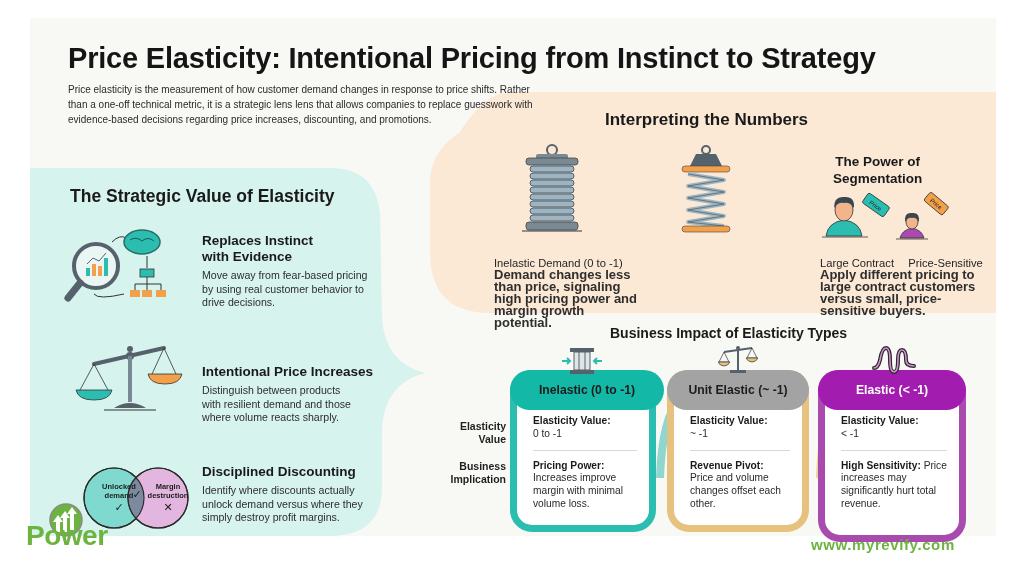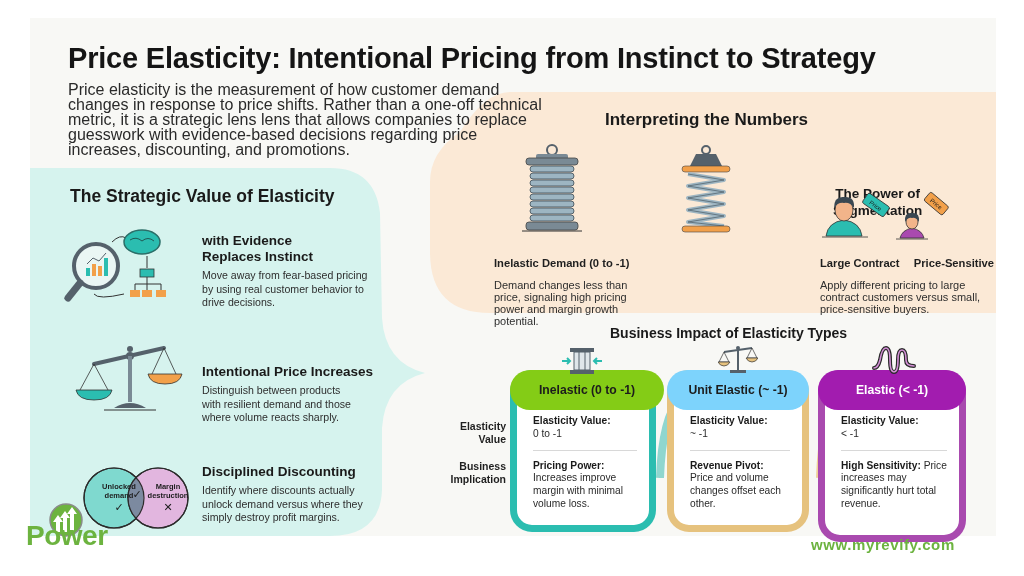--- a/index.html
+++ b/index.html
@@ -1,33 +1,33 @@
 <!DOCTYPE html>
 <html><head>
 <meta charset="utf-8">
 <style>
   * { box-sizing: border-box; margin: 0; padding: 0; }
   html, body { width: 1024px; height: 576px; background: #ffffff; overflow: hidden; font-family: "Liberation Sans", "DejaVu Sans", sans-serif; color: #1c1c1c; }
   .canvas { position: absolute; left: 30px; top: 18px; width: 966px; height: 518px; background: #f8f8f5; }
   .abs { position: absolute; }
   .title { left: 38px; top: 24px; font-size: 29px; font-weight: 700; color: #151515; letter-spacing: -0.2px; white-space: nowrap; }
-  .intro { left: 38px; top: 64px; width: 480px; font-size: 16px; line-height: 15px; color: #2a2a2a; }
+  .intro { left: 38px; top: 64px; width: 480px; font-size: 10px; line-height: 15px; color: #2a2a2a; }
 
   .mint-panel { left: 0; top: 150px; width: 395px; height: 368px; }
   .peach-panel { left: 400px; top: 74px; width: 566px; height: 221px; }
 
   .h2 { font-weight: 700; color: #1a1a1a; }
   .left-h2 { left: 40px; top: 168px; font-size: 17.5px; }
   .item-title { font-size: 13.5px; font-weight: 700; color: #1a1a1a; line-height: 16px; }
   .item-desc { font-size: 10.6px; line-height: 13.5px; color: #2e2e2e; margin-top: 4px; }
 
   .peach-h2 { left: 575px; top: 92px; font-size: 17px; }
-  .seg-h2 { left: 803px; top: 135px; font-size: 13.5px; text-align: center; line-height: 17px; margin-top: 32px; }
-  .demand-title { font-size: 11.2px; font-weight: 700; color: #1f1f1f; white-space: nowrap; }
-  .demand-desc { font-size: 11px; line-height: 12px; color: #2e2e2e; margin-top: 10px; }
+  .seg-h2 { left: 803px; top: 135px; font-size: 13.5px; text-align: center; line-height: 17px; }
+  .demand-title { font-size: 11.2px; font-weight: 400; color: #1f1f1f; white-space: nowrap; }
+  .demand-desc { font-size: 13px; line-height: 12px; color: #2e2e2e; margin-top: 0; font-weight: bold; }
 
   .impact-h2 { left: 580px; top: 307px; font-size: 14px; }
   .row-label { font-size: 10.5px; font-weight: 700; text-align: right; line-height: 13px; color: #1f1f1f; width: 60px; }
 
   .card { position: absolute; border-radius: 22px; background: #ffffff; }
   .card-head { position: absolute; height: 40px; border-radius: 20px; display: flex; align-items: center; justify-content: center; font-size: 12.2px; font-weight: 700; }
   .card-body { position: absolute; left: 16px; right: 12px; top: 46px; font-size: 10.2px; line-height: 12.8px; color: #2a2a2a; }
   .card-body b { font-weight: 700; color: #1a1a1a; }
   .card-divider { height: 1px; background: #d8d8d8; margin: 9px 0 9px 0; }
 
@@ -70,22 +70,22 @@
     <line x1="71" y1="56" x2="71" y2="62" stroke="#333" stroke-width="1"></line>
     <line x1="83" y1="56" x2="83" y2="62" stroke="#333" stroke-width="1"></line>
     <line x1="97" y1="56" x2="97" y2="62" stroke="#333" stroke-width="1"></line>
     <rect x="66" y="62" width="10" height="7" fill="#f2a04a"></rect>
     <rect x="78" y="62" width="10" height="7" fill="#f2a04a"></rect>
     <rect x="92" y="62" width="10" height="7" fill="#f2a04a"></rect>
     <path d="M30 66 Q34 72 60 66" fill="none" stroke="#333" stroke-width="1"></path>
   </svg>
   <div class="abs" style="left:172px;top:215px;width:170px">
     <div class="item-title">
+      <div>Replaces Instinct</div>
       <div>with Evidence</div>
-      <div>Replaces Instinct</div>
     </div>
     <div class="item-desc">Move away from fear-based pricing by using real customer behavior to drive decisions.</div>
   </div>
 
   <svg class="abs" style="left:44px;top:326px" width="112" height="70" viewBox="0 0 112 70">
     <line x1="20" y1="20" x2="90" y2="4" stroke="#55616b" stroke-width="4" stroke-linecap="round"></line>
     <circle cx="56" cy="12" r="4" fill="#55616b"></circle>
     <circle cx="56" cy="5" r="3" fill="#55616b"></circle>
     <rect x="54" y="12" width="4" height="46" fill="#7a8a95"></rect>
     <path d="M40 64 Q56 54 72 64 Z" fill="#55616b"></path>
@@ -201,41 +201,41 @@
     <div>Business</div>
     <div>Implication</div>
   </div>
 
   <svg class="abs" style="left:610px;top:360px" width="230" height="100" viewBox="0 0 230 100">
     <path d="M20 100 Q22 40 40 20" fill="none" stroke="#8fd6cf" stroke-width="8"></path>
     <path d="M180 100 Q182 40 198 20" fill="none" stroke="#f0cf98" stroke-width="8"></path>
   </svg>
 
   <div class="card" style="left:480px;top:352px;width:146px;height:162px;border:7px solid #2bbdb0">
-    <div class="card-head" style="left:-7px;top:-7px;width:154px;background:#84cc16;color:#1c1c1c">Inelastic (0 to -1)</div>
+    <div class="card-head" style="left:-7px;top:-7px;width:154px;background:#14b8a6;color:#1c1c1c">Inelastic (0 to -1)</div>
     <div class="card-body" style="top:38px">
       <div><b>Elasticity Value:</b></div>
       <div>0 to -1</div>
       <div class="card-divider"></div>
       <div><b>Pricing Power:</b></div>
       <div>Increases improve margin with minimal volume loss.</div>
     </div>
   </div>
   <svg class="abs" style="left:530px;top:328px" width="44" height="30" viewBox="0 0 44 30">
     <rect x="10" y="2" width="24" height="4" fill="#55616b"></rect>
     <rect x="14" y="6" width="16" height="18" fill="#dfe6ea" stroke="#55616b" stroke-width="1"></rect>
     <line x1="19" y1="6" x2="19" y2="24" stroke="#55616b"></line>
     <line x1="25" y1="6" x2="25" y2="24" stroke="#55616b"></line>
     <rect x="10" y="24" width="24" height="4" fill="#55616b"></rect>
     <path d="M2 15 L10 15 M7 12 L10 15 L7 18" stroke="#2bbdb0" stroke-width="2" fill="none"></path>
     <path d="M42 15 L34 15 M37 12 L34 15 L37 18" stroke="#2bbdb0" stroke-width="2" fill="none"></path>
   </svg>
 
   <div class="card" style="left:637px;top:352px;width:142px;height:162px;border:7px solid #e6c27e">
-    <div class="card-head" style="left:-7px;top:-7px;width:142px;background:#7dd3fc;color:#1c1c1c">Unit Elastic (~ -1)</div>
+    <div class="card-head" style="left:-7px;top:-7px;width:142px;background:#a3a3a3;color:#1c1c1c">Unit Elastic (~ -1)</div>
     <div class="card-body" style="top:38px">
       <div><b>Elasticity Value:</b></div>
       <div>~ -1</div>
       <div class="card-divider"></div>
       <div><b>Revenue Pivot:</b></div>
       <div>Price and volume changes offset each other.</div>
     </div>
   </div>
   <svg class="abs" style="left:688px;top:326px" width="40" height="32" viewBox="0 0 40 32">
     <line x1="6" y1="8" x2="34" y2="4" stroke="#55616b" stroke-width="2"></line>

